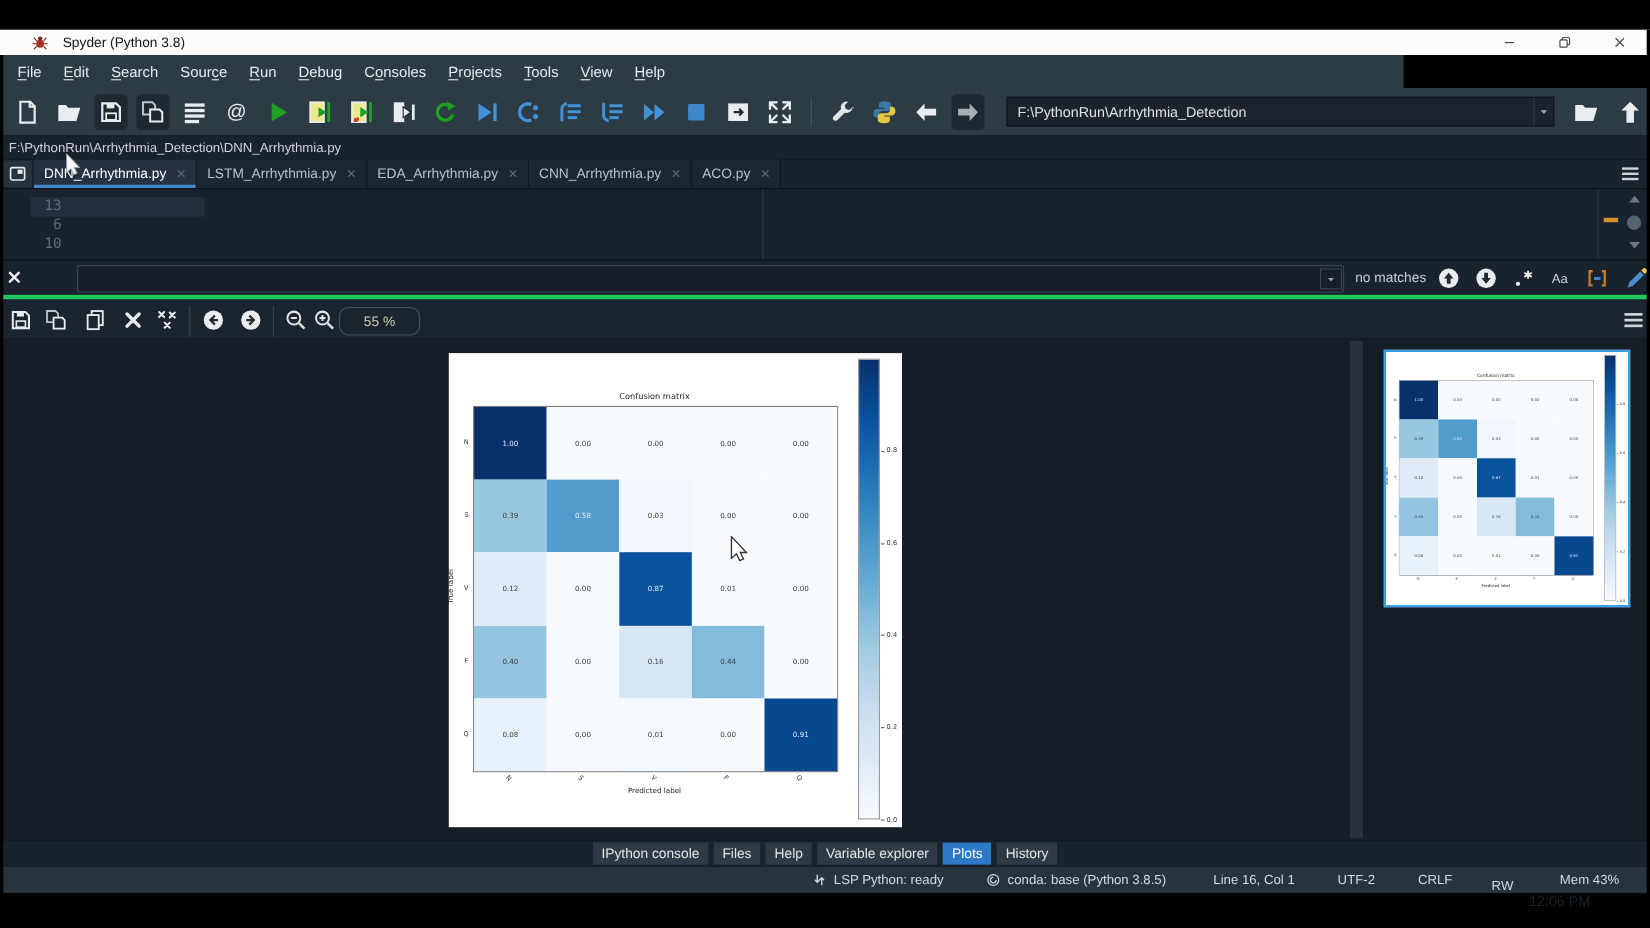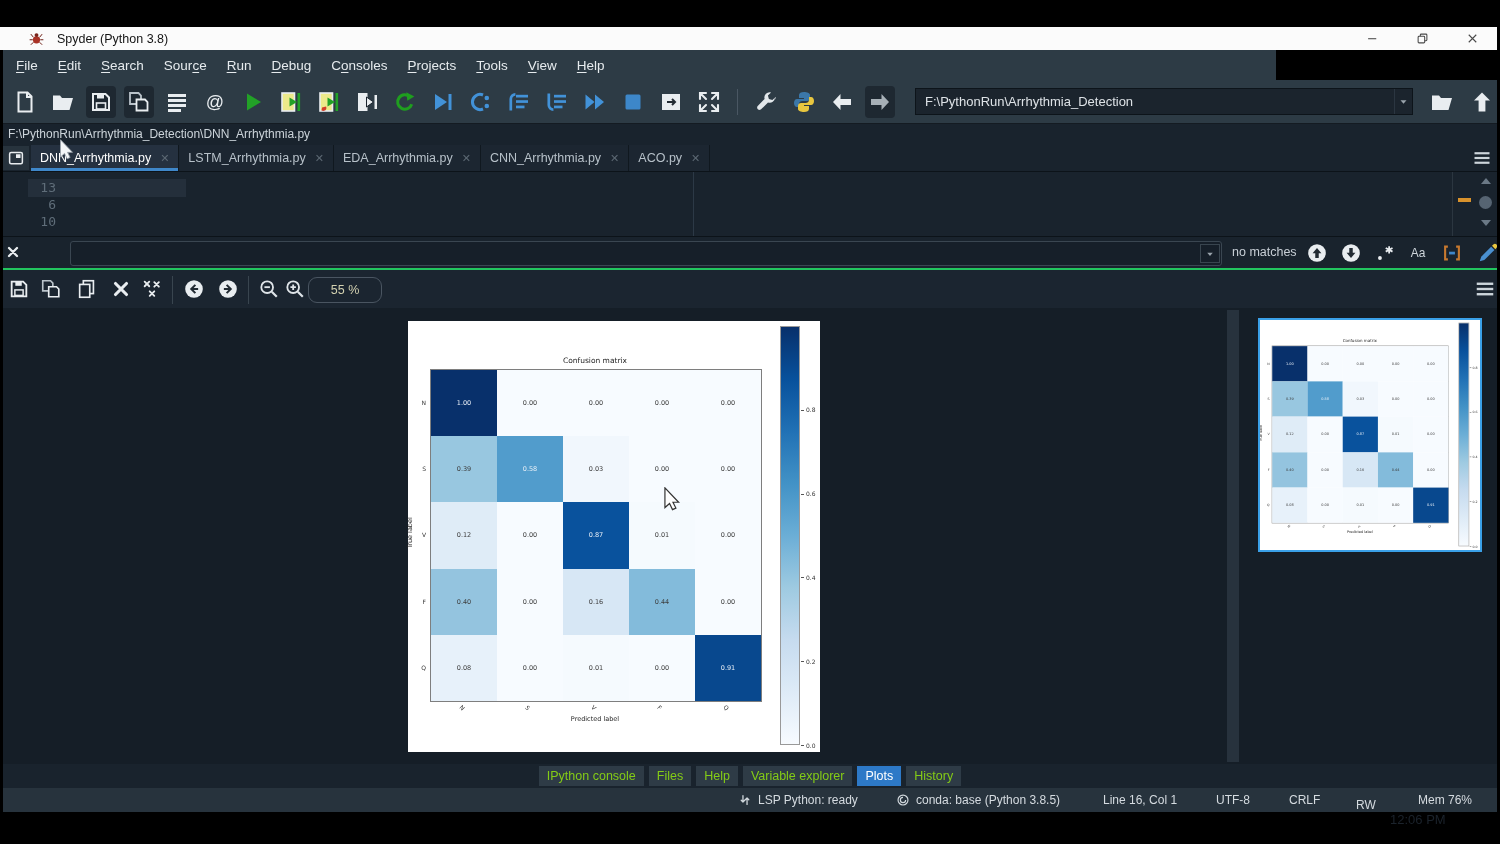--- a/index.html
+++ b/index.html
@@ -55,21 +55,21 @@
   #findbar{top:236px;left:0;width:1500px;height:32px;background:#19232d;border-top:1px solid #0c1319;box-sizing:border-box;}
   #find-close{position:absolute;left:5px;top:7px;width:18px;height:18px;}
   #find-close svg{width:16px;height:16px;}
   #find-input{position:absolute;left:70px;top:4px;width:1150px;height:23px;background:#161f29;border:1px solid #3a4651;border-radius:3px;}
   #find-combo{position:absolute;right:1px;top:2px;width:18px;height:17px;border:1px solid #39454f;display:flex;align-items:center;justify-content:center;}
   #find-combo svg{width:12px;height:12px;}
   #find-status{position:absolute;left:1232px;top:8px;font-size:12.5px;color:#c8cfd6;}
   .ficon{position:absolute;top:5px;width:22px;height:22px;}
   .ficon svg{width:22px;height:22px;}
   
-  #plotsbar{top:268px;left:0;width:1500px;height:40px;background:#1b2530;border-top:2px solid #22c55e;box-sizing:border-box;}
+  #plotsbar{top:268px;left:0;width:1500px;height:40px;background:#1b2530;border-top:4px solid #22c55e;box-sizing:border-box;}
   .picon{position:absolute;top:8px;width:24px;height:24px;}
   .picon svg{width:22px;height:22px;}
   .psep{position:absolute;top:6px;width:1px;height:28px;background:#39454f;}
   #zoom-box{position:absolute;left:308px;top:7px;width:72px;height:24px;border:1px solid #4a5561;border-radius:9px;color:#d3d1b0;font-size:12.5px;display:flex;align-items:center;justify-content:center;}
   
   #plotsmain{top:308px;left:0;width:1500px;height:456px;background:#151e27;}
   #plot-canvas{position:absolute;left:408px;top:13px;width:412px;height:431px;background:#fff;font-family:"DejaVu Sans",sans-serif;}
   #plots-scroll{position:absolute;left:1227px;top:2px;width:12px;height:452px;background:#27323d;}
   #thumb{position:absolute;left:1258px;top:10px;width:220px;height:230px;border:2px solid #3aa0e8;background:#fff;overflow:hidden;}
   #thumb-scale{position:absolute;left:0;top:0;width:412px;height:431px;background:#fff;transform:scale(0.5337);transform-origin:0 0;font-family:"DejaVu Sans",sans-serif;}
@@ -80,21 +80,21 @@
   .pl-ytick{position:absolute;width:14px;text-align:right;font-size:6px;color:#333;}
   .pl-xtick{position:absolute;font-size:6px;color:#333;transform:rotate(45deg);}
   .pl-xlabel{position:absolute;left:22px;width:330px;text-align:center;font-size:6.5px;color:#262626;}
   .pl-ylabel{position:absolute;font-size:6.5px;color:#262626;transform:rotate(-90deg);transform-origin:center;}
   .pl-cbar{position:absolute;left:372px;top:5px;width:20px;height:419px;border:1px solid #999;box-sizing:border-box;
     background:linear-gradient(to bottom,#08306b 0%,#08519c 12.5%,#2171b5 25%,#4292c6 37.5%,#6baed6 50%,#9ecae1 62.5%,#c6dbef 75%,#deebf7 87.5%,#f7fbff 100%);}
   .pl-ctick{position:absolute;left:398px;font-size:6px;color:#333;}
   .pl-cdash{position:absolute;left:393px;width:3px;height:1px;background:#555;}
   
   #paneltabs{top:764px;left:0;width:1500px;height:24px;background:#19232d;display:flex;align-items:center;justify-content:center;gap:5px;}
-  .ptab{background:#2e3b46;color:#84cc16;font-size:12.5px;padding:3px 8px;flex:none;}
+  .ptab{background:#2e3b46;color:#e5e5e5;font-size:12.5px;padding:3px 8px;flex:none;}
   .ptab.active{background:#2d79c7;color:#fff;}
   
   #statusbar{top:788px;left:0;width:1500px;height:24px;background:#27333d;font-size:12px;color:#d5dbe0;}
   .sitem{position:absolute;top:0;height:24px;display:flex;align-items:center;gap:6px;white-space:nowrap;}
   .sitem svg{width:14px;height:14px;}
   
   #topblack{top:0;left:0;width:1500px;height:27px;background:#000;}
   #bottomblack{top:812px;left:0;width:1500px;height:32px;background:#000;overflow:hidden;}
   #clock{position:absolute;left:1390px;top:0px;color:#1b232c;font-size:13px;}
   #leftedge{top:50px;left:0;width:3px;height:762px;background:#000;}
@@ -600,30 +600,30 @@
           <circle cx="12" cy="12" r="8.5" fill="none" stroke="#d2d9de" stroke-width="2"></circle>
           <path d="M12 7.5a4.5 4.5 0 1 0 4.5 4.5" fill="none" stroke="#d2d9de" stroke-width="2"></path>
         </svg>
       </span>
       <span>conda: base (Python 3.8.5)</span>
     </span>
     <span class="sitem" style="left: 1103px;">
       <span>Line 16, Col 1</span>
     </span>
     <span class="sitem" style="left: 1216px;">
-      <span>UTF-8</span>
+      <span>UTF-2</span>
     </span>
     <span class="sitem" style="left: 1289px;">
       <span>CRLF</span>
     </span>
     <span class="sitem" style="left: 1356px; align-items: flex-end;">
       <span>RW</span>
     </span>
     <span class="sitem" style="left: 1418px;">
-      <span>Mem 76%</span>
+      <span>Mem 43%</span>
     </span>
   </div>
 
 <div class="abs" id="bottomblack">
   <span id="clock">12:06 PM</span>
 </div>
 <div class="abs" id="leftedge"></div>
 <div class="abs" id="rightedge"></div>
 
 <svg class="cursor" style="left:59px;top:139px;" width="18" height="21" viewBox="0 0 12 14">

